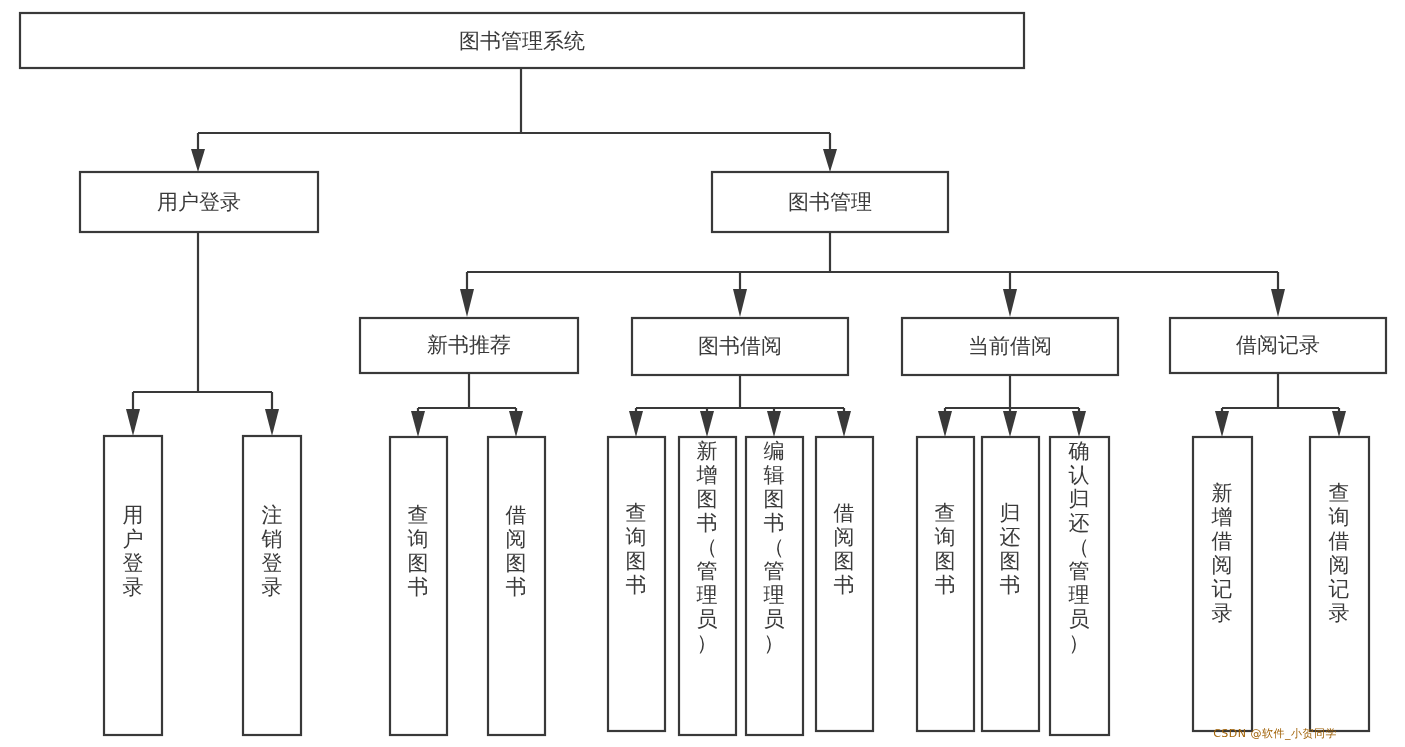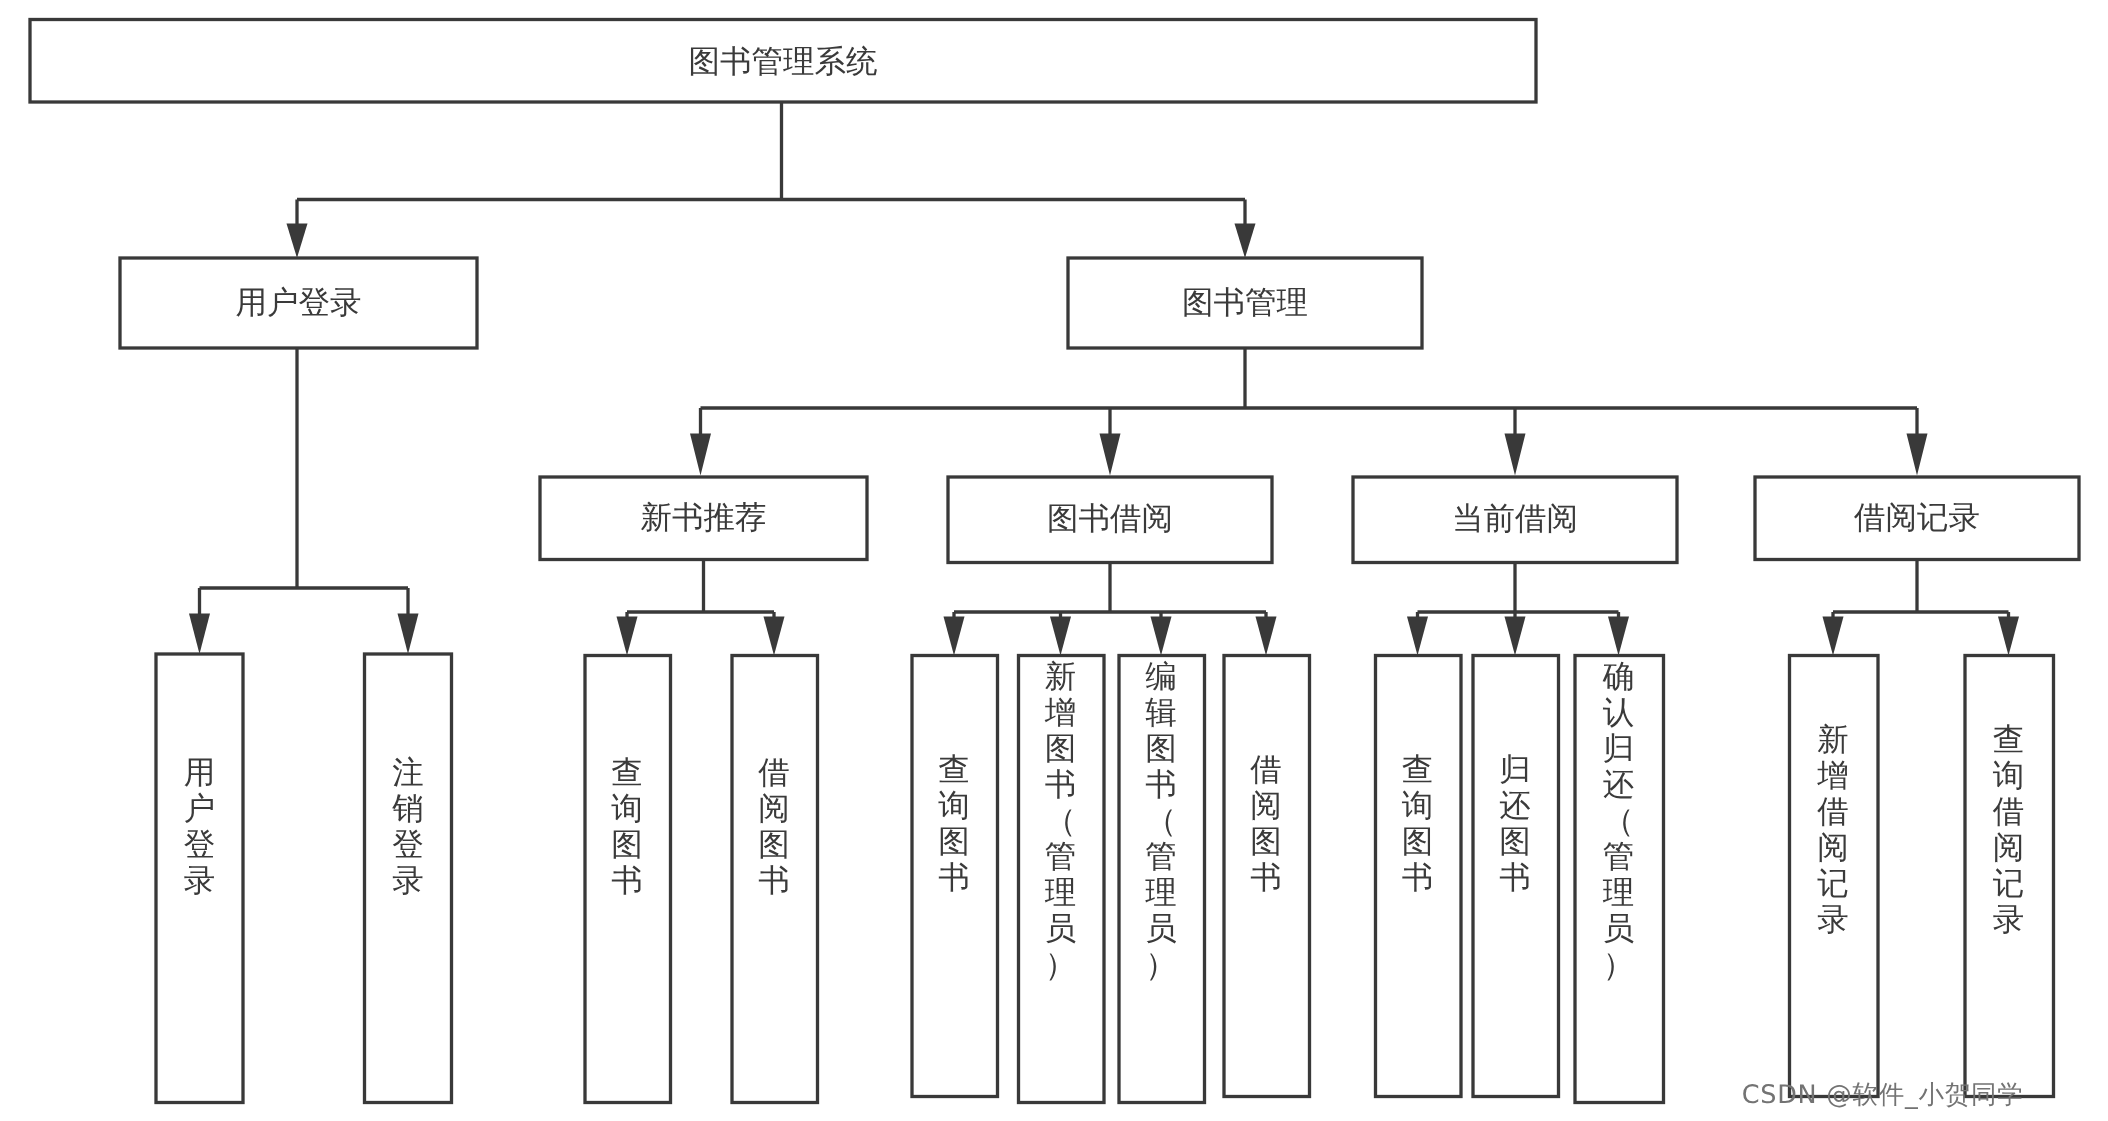--- a/index.html
+++ b/index.html
@@ -11,21 +11,20 @@
     width: 1405px;
     height: 747px;
     font-family: "DejaVu Sans", "Liberation Sans", sans-serif;
     overflow: hidden;
   }
   #diagram-root {
     position: relative;
     width: 1347px;
     height: 747px;
     background: #ffffff;
-    padding-left: 12px;
   }
   svg.diagram {
     position: absolute;
     top: 0;
     left: 0;
     width: 1405px;
     height: 747px;
     display: block;
   }
   .node-rect {
@@ -54,22 +53,22 @@
     fill: #3a3a3a;
     font-family: "DejaVu Sans", "Liberation Sans", sans-serif;
     font-size: 21px;
     text-anchor: middle;
   }
   .watermark {
     position: absolute;
     right: 10px;
     bottom: 6px;
     font-family: "DejaVu Sans", "Liberation Sans", sans-serif;
-    font-size: 17px;
-    color: #737373;
+    font-size: 11px;
+    color: #a16207;
     letter-spacing: 0.5px;
     white-space: nowrap;
     user-select: none;
   }
 </style>
 </head>
 <body>
 
 <div id="diagram-root">
 

